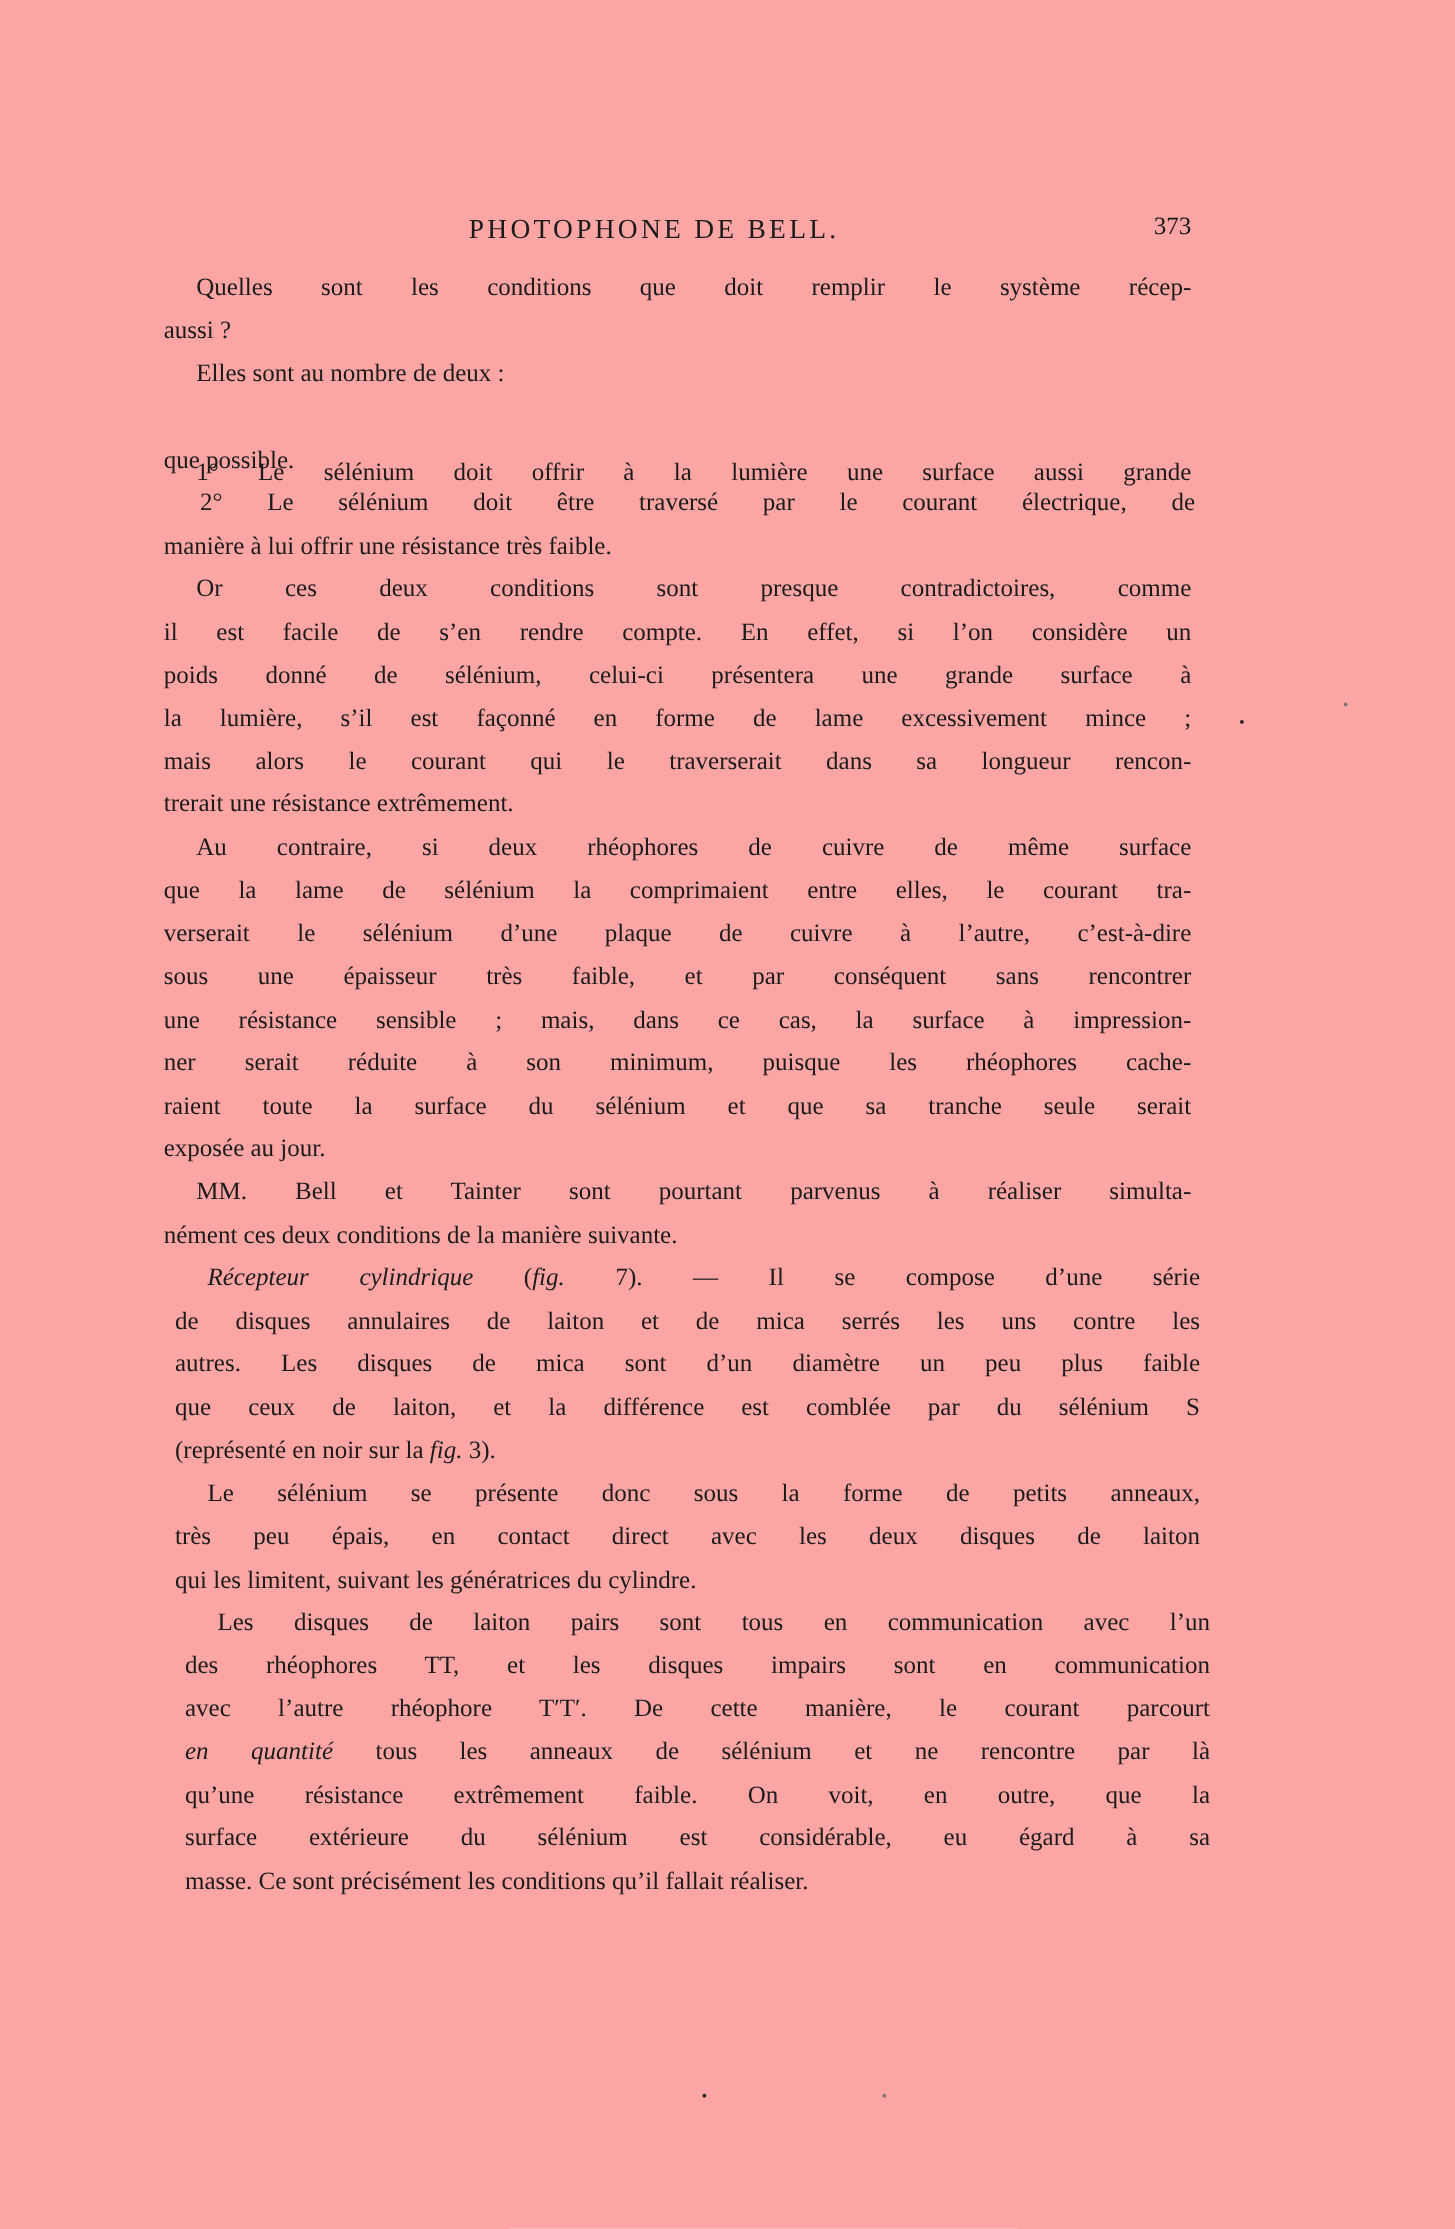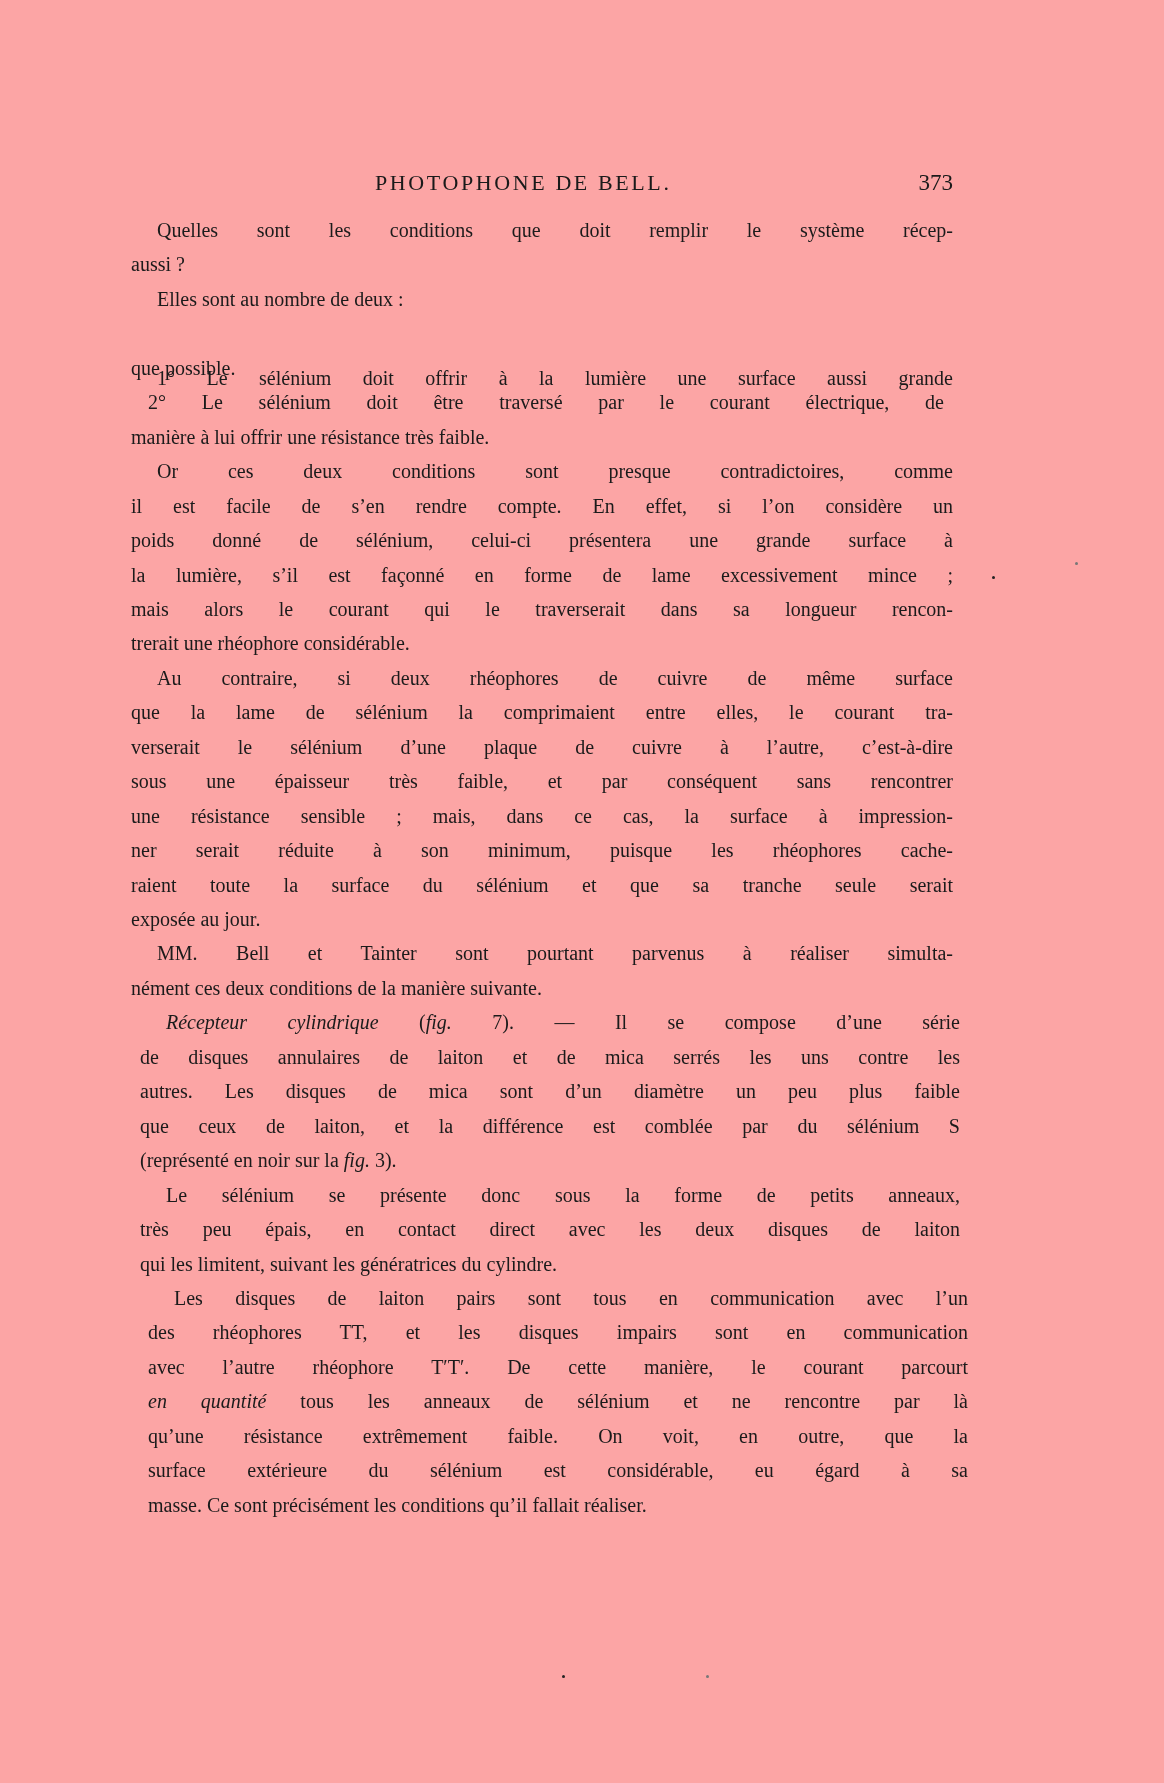--- a/index.html
+++ b/index.html
@@ -6,21 +6,21 @@
   body { width: 1164px; height: 1783px; position: relative; overflow: hidden; }
   .page { position: absolute; left: 0; top: 0; width: 1164px; height: 1783px; background: #fca5a5; }
   .running-head {
     position: absolute; top: 170px; left: 130px; width: 823px; height: 30px;
     font-family: "Liberation Serif", serif; font-size: 22px; color: #1a1a1a;
   }
   .running-title {
     position: absolute; left: 245px; top: 0; letter-spacing: 2.6px;
   }
   .page-number {
-    position: absolute; right: 0; top: 0; font-size: 23px;
+    position: absolute; right: 0; top: 0; font-size: 20px;
   }
   .line {
     position: absolute; height: 32px; line-height: 32px;
     font-family: "Liberation Serif", serif; font-size: 20px; color: #1b1b1b;
     white-space: nowrap; text-align: justify; text-align-last: justify;
     overflow: visible;
   }
   .line.last { text-align-last: left; }
   .line i { }
   .speck { position: absolute; width: 3px; height: 3px; background: #222; border-radius: 50%; }
@@ -34,28 +34,28 @@
     <span class="running-title">PHOTOPHONE DE BELL.</span>
     <span class="page-number">373</span>
   </div>
 
   <div id="body-text">
       <div class="line" style="top: 214px; left: 157px; width: 796px; white-space: normal;">Quelles sont les conditions que doit remplir le système récep-</div>
       <div class="line last" style="top: 248.45px; left: 131px; width: 822px; white-space: normal;">aussi ?</div>
       <div class="line last" style="top: 282.9px; left: 157px; width: 796px; white-space: normal;">Elles sont au nombre de deux :</div>
       <div class="line" style="top: 317.35px; left: 157px; width: 796px; white-space: normal; margin-top: 45px;">1° Le sélénium doit offrir à la lumière une surface aussi grande</div>
       <div class="line last" style="top: 351.8px; left: 131px; width: 822px; white-space: normal;">que possible.</div>
-      <div class="line" style="top: 386.25px; left: 148px; width: 796px; white-space: normal;">2° Le sélénium doit être traversé par le courant électrique, de</div>
+      <div class="line" style="top: 386.25px; left: 160px; width: 796px; white-space: normal;">2° Le sélénium doit être traversé par le courant électrique, de</div>
       <div class="line last" style="top: 420.7px; left: 131px; width: 822px; white-space: normal;">manière à lui offrir une résistance très faible.</div>
       <div class="line" style="top: 455.15px; left: 157px; width: 796px; white-space: normal;">Or ces deux conditions sont presque contradictoires, comme</div>
       <div class="line" style="top: 489.6px; left: 131px; width: 822px; white-space: normal;">il est facile de s’en rendre compte. En effet, si l’on considère un</div>
       <div class="line" style="top: 524.05px; left: 131px; width: 822px; white-space: normal;">poids donné de sélénium, celui-ci présentera une grande surface à</div>
       <div class="line" style="top: 558.5px; left: 131px; width: 822px; white-space: normal;">la lumière, s’il est façonné en forme de lame excessivement mince ;</div>
       <div class="line" style="top: 592.95px; left: 131px; width: 822px; white-space: normal;">mais alors le courant qui le traverserait dans sa longueur rencon-</div>
-      <div class="line last" style="top: 627.4px; left: 131px; width: 822px; white-space: normal;">trerait une rhéophore considérable.</div>
+      <div class="line last" style="top: 627.4px; left: 131px; width: 822px; white-space: normal;">trerait une résistance extrêmement.</div>
       <div class="line" style="top: 661.85px; left: 157px; width: 796px; white-space: normal;">Au contraire, si deux rhéophores de cuivre de même surface</div>
       <div class="line" style="top: 696.3px; left: 131px; width: 822px; white-space: normal;">que la lame de sélénium la comprimaient entre elles, le courant tra-</div>
       <div class="line" style="top: 730.75px; left: 131px; width: 822px; white-space: normal;">verserait le sélénium d’une plaque de cuivre à l’autre, c’est-à-dire</div>
       <div class="line" style="top: 765.2px; left: 131px; width: 822px; white-space: normal;">sous une épaisseur très faible, et par conséquent sans rencontrer</div>
       <div class="line" style="top: 799.65px; left: 131px; width: 822px; white-space: normal;">une résistance sensible ; mais, dans ce cas, la surface à impression-</div>
       <div class="line" style="top: 834.1px; left: 131px; width: 822px; white-space: normal;">ner serait réduite à son minimum, puisque les rhéophores cache-</div>
       <div class="line" style="top: 868.55px; left: 131px; width: 822px; white-space: normal;">raient toute la surface du sélénium et que sa tranche seule serait</div>
       <div class="line last" style="top: 903px; left: 131px; width: 822px; white-space: normal;">exposée au jour.</div>
       <div class="line" style="top: 937.45px; left: 157px; width: 796px; white-space: normal;">MM. Bell et Tainter sont pourtant parvenus à réaliser simulta-</div>
       <div class="line last" style="top: 971.9px; left: 131px; width: 822px; white-space: normal;">nément ces deux conditions de la manière suivante.</div>

